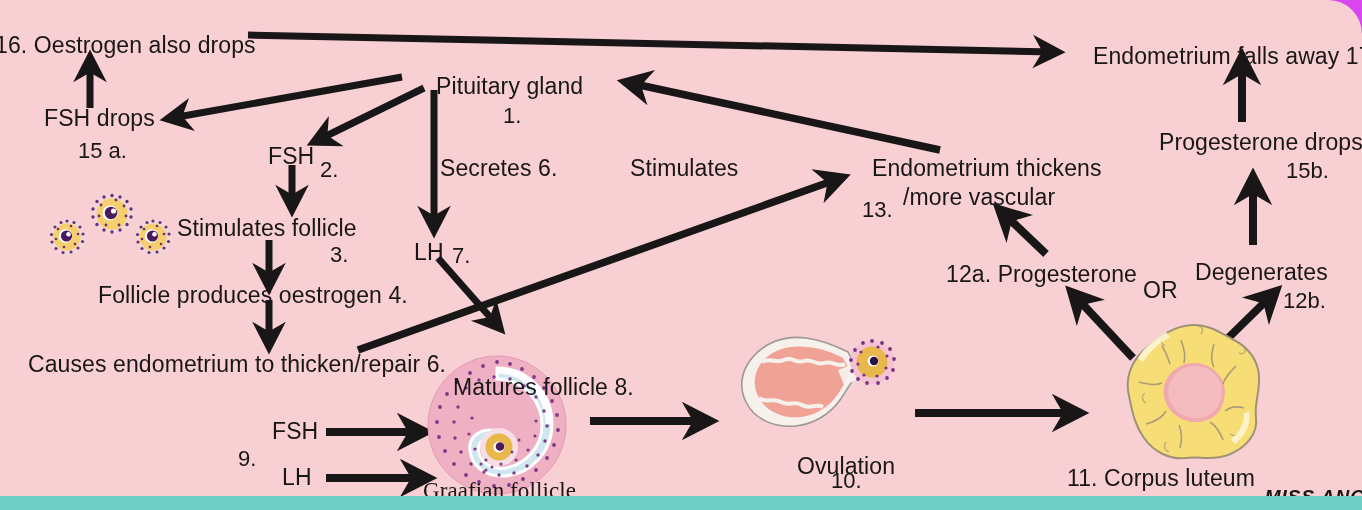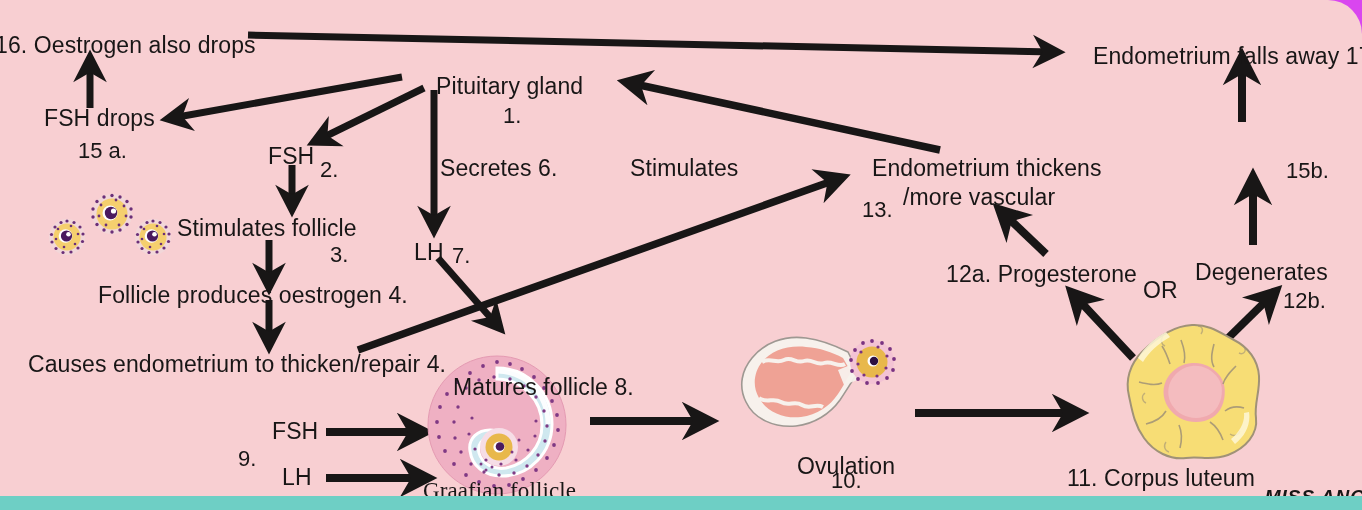--- a/index.html
+++ b/index.html
@@ -418,21 +418,21 @@
   <div class="lbl" style="left:268px; top:144px; font-size:23px;">FSH</div>
 
   <div class="num" style="left:320px; top:157px; font-size:22px;">2.</div>
 
   <div class="lbl" style="left:177px; top:216px; font-size:23px;">Stimulates follicle</div>
 
   <div class="num" style="left:330px; top:242px; font-size:22px;">3.</div>
 
   <div class="lbl" style="left:98px; top:283px; font-size:23px;">Follicle produces oestrogen 4.</div>
 
-  <div class="lbl" style="left:28px; top:352px; font-size:23px;">Causes endometrium to thicken/repair 4.</div>
+  <div class="lbl" style="left:28px; top:352px; font-size:23px;">Causes endometrium to thicken/repair 6.</div>
 
   <div class="lbl" style="left:440px; top:156px; font-size:23px;">Secretes  6.</div>
 
   <div class="lbl" style="left:414px; top:240px; font-size:23px;">LH</div>
 
   <div class="num" style="left:452px; top:243px; font-size:22px;">7.</div>
 
   <div class="lbl" style="left:453px; top:331px; font-size:23px;margin-top:44px;">Matures follicle  8.</div>
 
   <div class="lbl" style="left:630px; top:156px; font-size:23px;">Stimulates</div>
@@ -459,20 +459,21 @@
 
   <div class="num" style="left:1283px; top:288px; font-size:22px;">12b.</div>
 
 
   <div class="lbl" style="left:903px; top:185px; font-size:23px;">/more vascular</div>
 
   <div class="lbl" style="left:872px; top:156px; font-size:23px;">Endometrium thickens</div>
 
   <div class="num" style="left:862px; top:197px; font-size:22px;">13.</div>
 
+  <div class="lbl" style="left:1159px; top:130px; font-size:23px;">Progesterone drops</div>
 
   <div class="num" style="left:1286px; top:158px; font-size:22px;">15b.</div>
 
   <div class="lbl" style="left:1093px; top:44px; font-size:23px;">Endometrium falls away 17.</div>
 
   <div id="watermark">MISS ANG</div>
 
   <div class="teal-strip"></div>
 </div>
 

